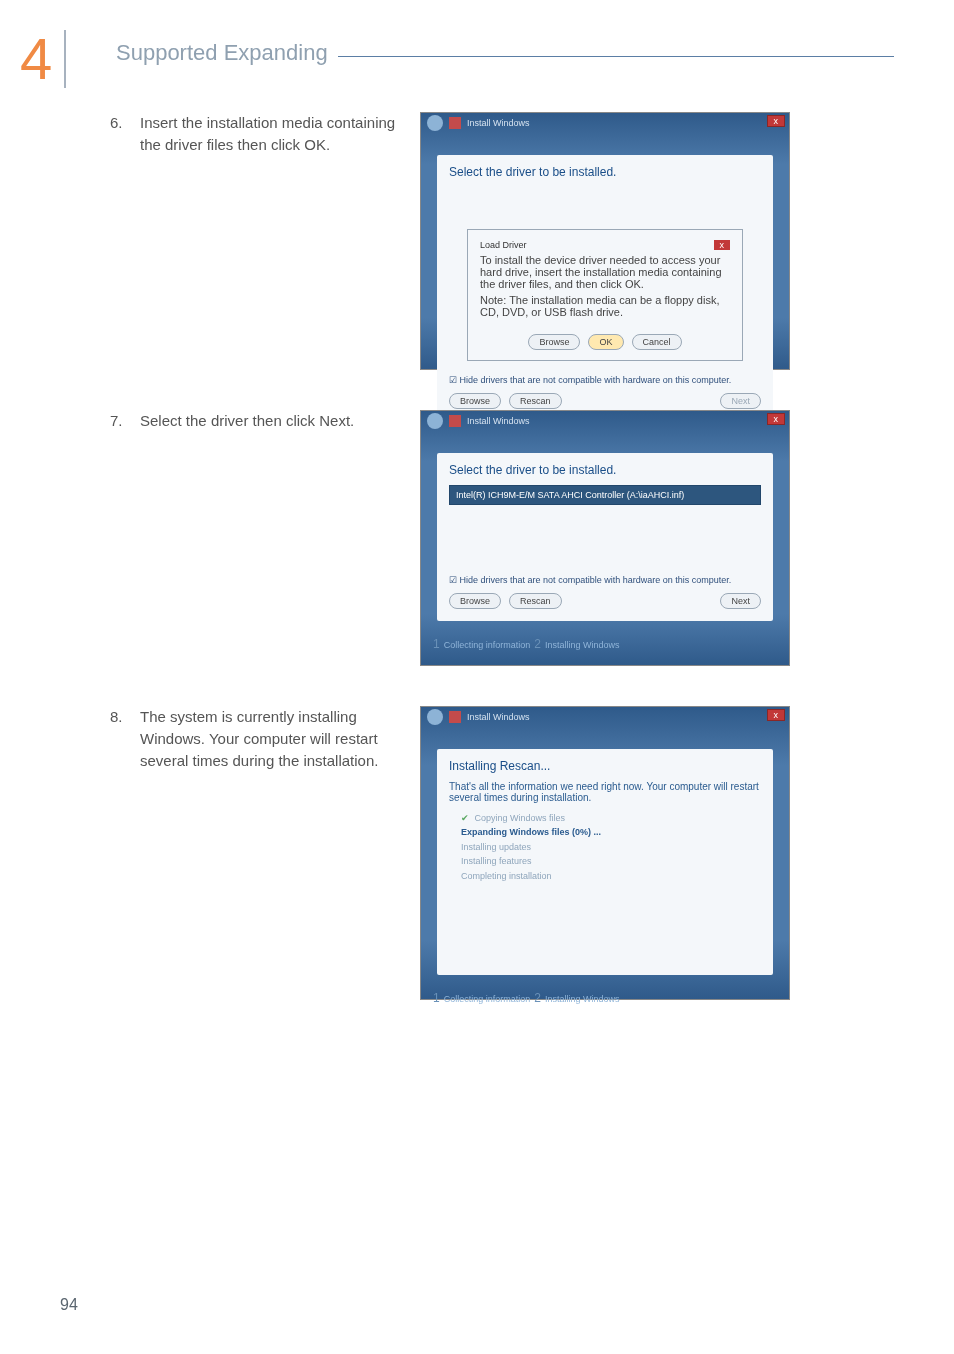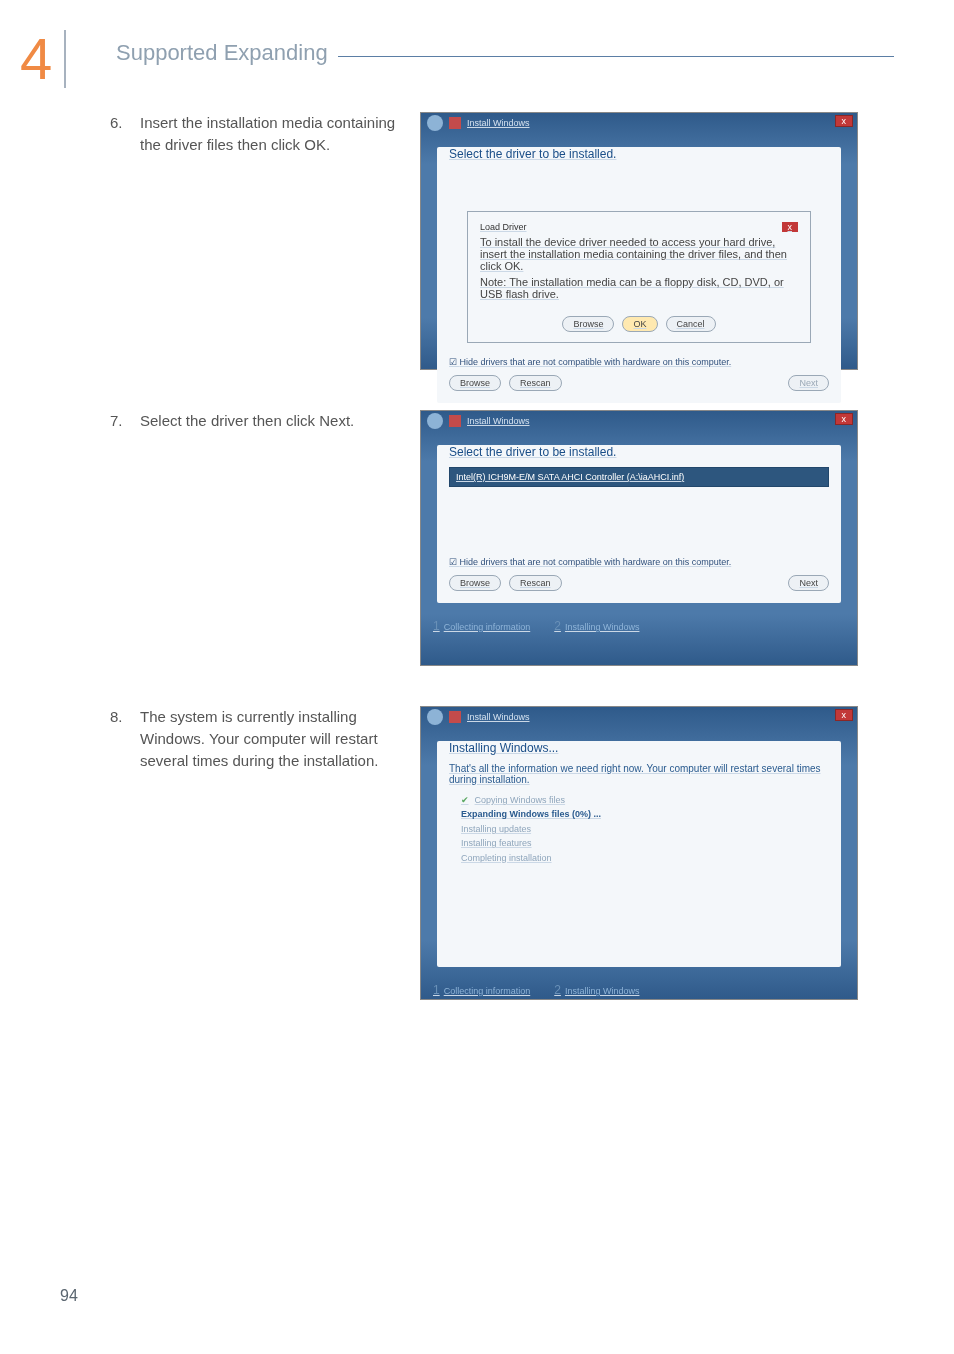--- a/index.html
+++ b/index.html
@@ -57,36 +57,35 @@
     width: 290px;
     font-size: 15px;
     color: #555;
     line-height: 1.45;
     display: flex;
     gap: 12px;
   }
   .step-num { min-width: 18px; }
   .step-body { flex: 1; }
   .shot {
-    width: 438px;
+    width: 370px;
     background: #4d7aaa;
     background: linear-gradient(#2f5a8a 0%, #4d7aaa 20%, #4d7aaa 80%, #2f5a8a 100%);
     border: 1px solid #888;
     box-sizing: border-box;
     position: relative;
     font-size: 9px;
     color: #cbd8e6;
-    text-decoration: underline;
   }
   .shot .panel {
     background: #f4f7fa;
     color: #333;
-    margin: 14px 16px 12px 16px;
+    margin: 22px 16px 12px 16px;
     border-radius: 2px;
-    padding: 0 12px 12px 12px;
+    padding: 10px 12px 12px 12px;
     box-sizing: border-box;
     position: relative;
   }
   .title-bar {
     display: flex;
     align-items: center;
     gap: 6px;
     padding: 2px 6px;
     background: transparent;
     color: #d5e2f0;
@@ -129,21 +128,21 @@
     display: flex;
     gap: 8px;
   }
   .check-row {
     font-size: 9px;
     color: #30507c;
     margin: 6px 0 8px 0;
   }
   .steps-footer {
     display: flex;
-    gap: 24px;
+    gap: 4px;
     padding: 4px 12px 6px 12px;
     color: #8fb4d8;
     font-size: 9px;
   }
   .steps-footer .sn { color: #6a91b8; font-size: 12px; margin-right:4px;}
   .list-box {
     background: #2d567e;
     border: 1px solid #22476b;
     color: #fff;
     font-size: 9px;
@@ -169,21 +168,21 @@
   .progress-list { margin: 8px 0 60px 12px; font-size: 9px; color: #8fa6bc; line-height:1.6;}
   .progress-list .done::before {
     content: "✔";
     color: #5aa862;
     margin-right: 6px;
   }
   .progress-list .current { color: #2a5b8f; font-weight: bold; }
   .page-num {
     position: absolute;
     left: 60px;
-    bottom: 49px;
+    bottom: 40px;
     font-size: 16px;
     color: #5b6670;
   }
 </style>
 </head>
 <body>
 
 <div class="page">
   <div class="chapter-tab">4</div>
 
@@ -274,21 +273,21 @@
       <span class="step-body">The system is currently installing Windows. Your computer will restart several times during the installation.</span>
     </div>
     <div class="shot" style="height:294px;">
       <div class="title-bar">
         <span class="back-circle"></span>
         <span class="clog"></span>
         <span>Install Windows</span>
         <span class="close-x">x</span>
       </div>
       <div class="panel" style="height:226px;">
-        <div class="panel-title">Installing Windows...</div>
+        <div class="panel-title">Installing Rescan...</div>
         <div style="font-size:10px;color:#2a5b8f;margin-bottom:4px;">That's all the information we need right now. Your computer will restart several times during installation.</div>
         <div class="progress-list">
           <div class="done">Copying Windows files</div>
           <div class="current">Expanding Windows files (0%) ...</div>
           <div>Installing updates</div>
           <div>Installing features</div>
           <div>Completing installation</div>
         </div>
       </div>
       <div class="steps-footer">

